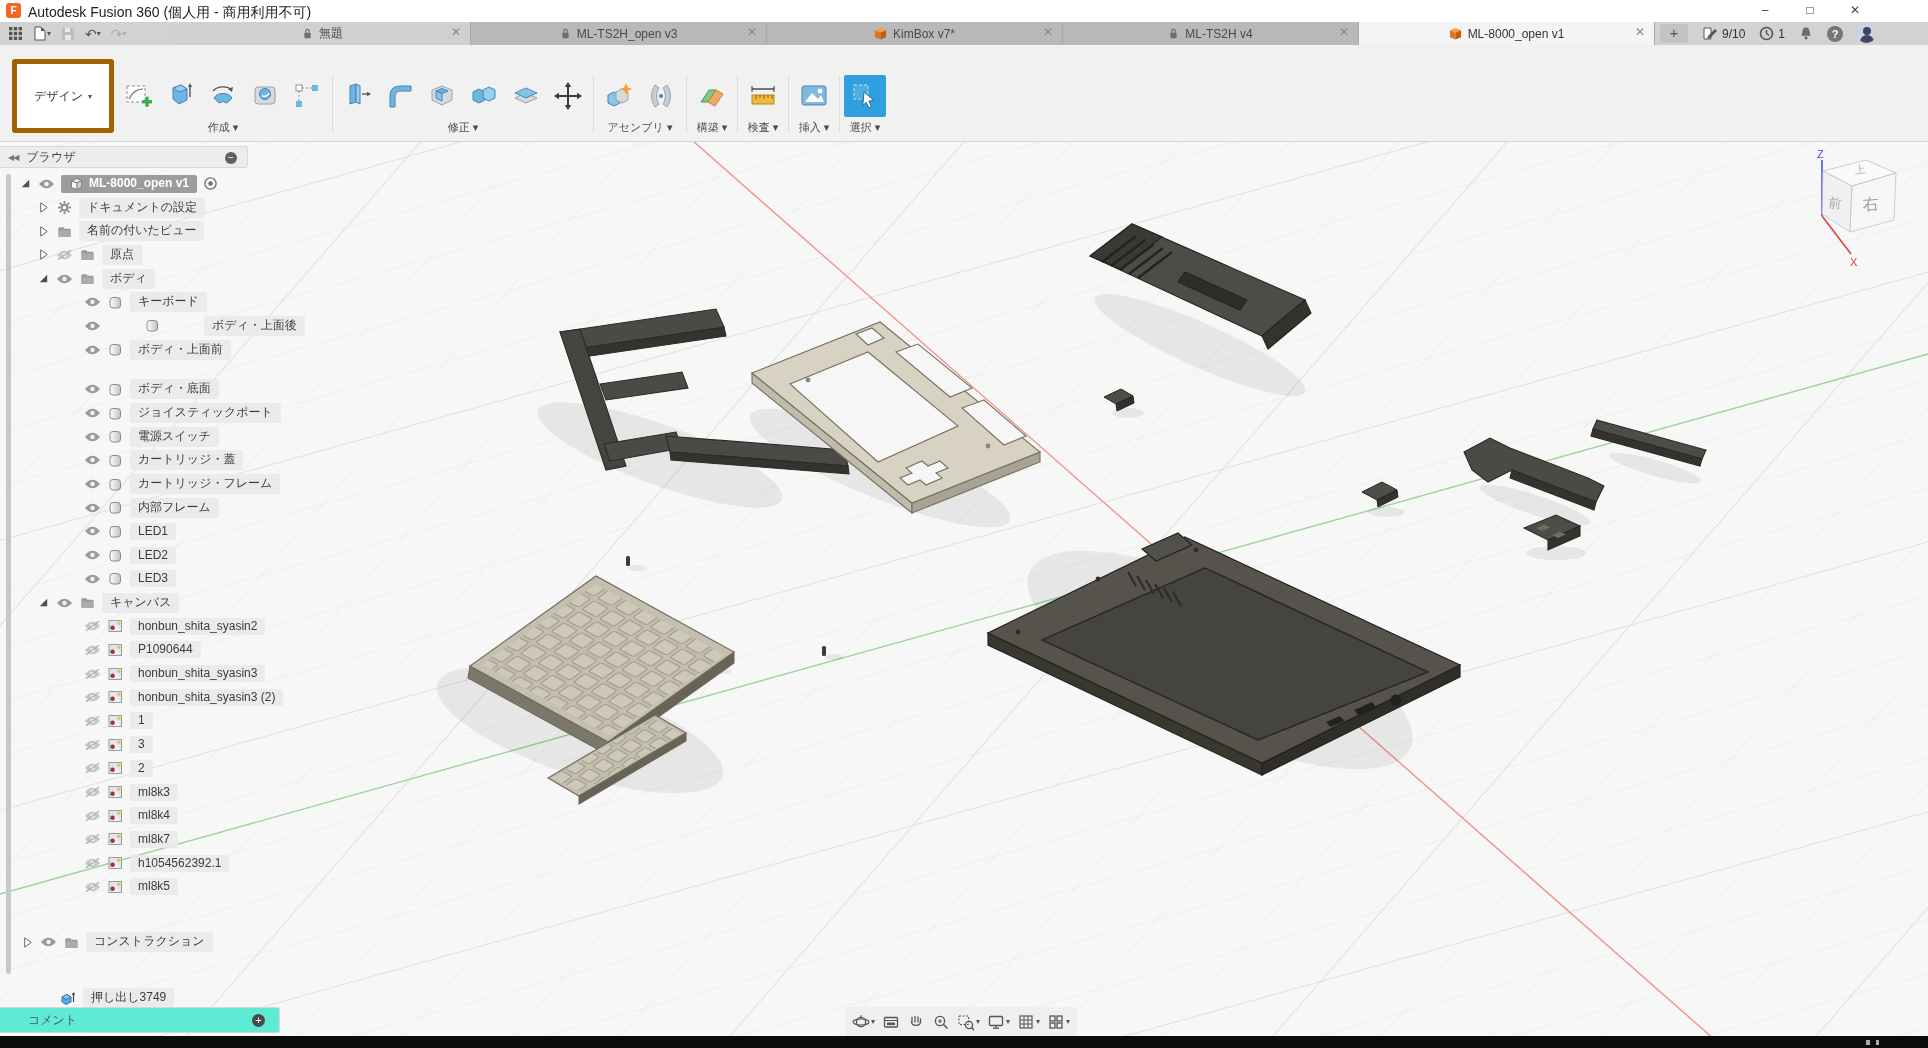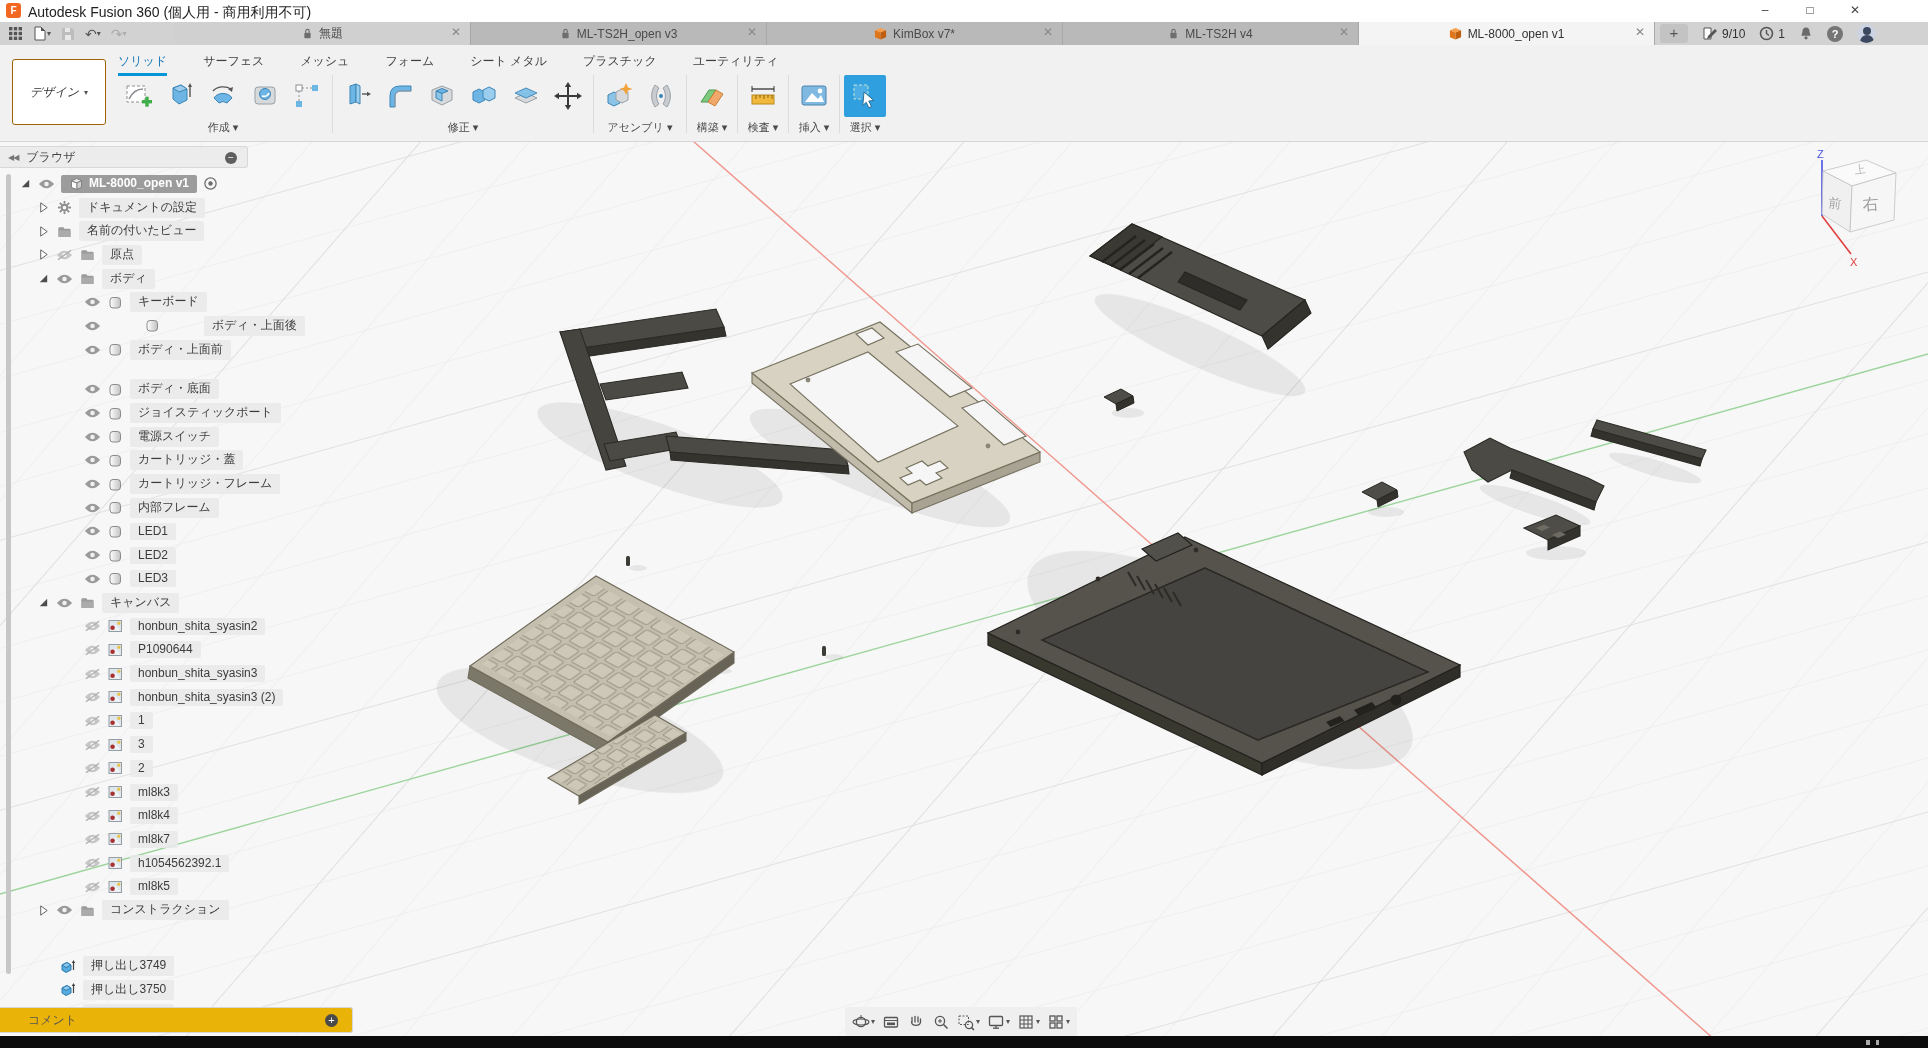--- a/index.html
+++ b/index.html
@@ -22,22 +22,22 @@
   .tab.active{background:#f4f4f4;color:#333;}
   .tab .close{position:absolute;right:9px;top:3px;font-size:12px;color:#888;}
   .tright{position:absolute;left:1660px;top:0;height:23px;display:flex;align-items:center;gap:14px;}
   .plusbtn{width:28px;height:19px;background:#c3c3c3;border-radius:3px;color:#555;font-size:15px;line-height:18px;text-align:center;}
   .badge{display:flex;align-items:center;gap:4px;font-size:12px;color:#333;}
   .avatar{width:19px;height:19px;border-radius:50%;background:#ccd3e2;overflow:hidden;position:relative;}
   .avatar i{position:absolute;left:5.5px;top:3px;width:8px;height:8px;border-radius:50%;background:#3c4760;}
   .avatar b{position:absolute;left:2.5px;top:11px;width:14px;height:10px;border-radius:7px 7px 0 0;background:#3c4760;}
   
   .toolbar{position:absolute;left:0;top:45px;width:1928px;height:96px;background:#f1f1f1;border-bottom:1px solid #d5d5d5;z-index:40;}
-  .wsbtn{position:absolute;left:12px;top:14px;width:92px;height:64px;background:#fff;border:1px solid #a16207;border-radius:3px;
-         font-size:12px;color:#333;display:flex;align-items:center;justify-content:center;gap:5px;font-style:italic;}
+  .wsbtn{position:absolute;left:12px;top:14px;width:92px;height:64px;background:#fff;border:5px solid #a16207;border-radius:3px;
+         font-size:12px;color:#333;display:flex;align-items:center;justify-content:center;gap:5px;}
   .rtabs{position:absolute;left:118px;top:8px;display:flex;gap:36px;font-size:12px;color:#3f3f3f;}
   .rtab{padding-bottom:3px;white-space:nowrap;}
   .rtab.on{color:#1274b8;border-bottom:3px solid #0696d7;}
   .groups{position:absolute;left:118px;top:30px;display:flex;align-items:flex-start;}
   .grp{display:flex;flex-direction:column;align-items:center;}
   .grow{display:flex;}
   .gcell{width:42px;height:42px;display:flex;align-items:center;justify-content:center;}
   .gcell.sel{background:#2f9fe0;border-radius:2px;}
   .glabel{font-size:11px;color:#4a4a4a;margin-top:3px;white-space:nowrap;}
   .gsep{width:1px;height:58px;background:#dcdcdc;margin:0 4px;}
@@ -51,21 +51,21 @@
   #tree{position:absolute;left:0;top:26px;width:250px;}
   .trow{display:flex;align-items:center;height:23.7px;}
   .trow .sl{display:flex;align-items:center;justify-content:center;flex:none;}
   .s-tri{width:14px;}.s-eye{width:18px;margin-left:5px;}.s-ico{width:18px;margin-left:5px;}
   .pill{margin-left:6px;padding:1px 8px 2px 8px;background:rgba(233,233,233,0.88);border-radius:2px;
         font-size:12px;color:#3c3c3c;white-space:nowrap;display:flex;align-items:center;gap:5px;}
   .pill.sel{background:#9c9c9c;color:#fff;font-weight:bold;}
   .radio{margin-left:6px;display:flex;align-items:center;}
   .vscroll{position:absolute;left:6px;top:174px;width:5px;height:800px;background:#c7c7c7;border-radius:3px;z-index:31;}
   
-  .commentbar{position:absolute;left:0;top:1007px;width:353px;height:26px;background:#eab308;border:1px solid #d6d6d6;border-left:none;
+  .commentbar{position:absolute;left:0;top:1007px;width:280px;height:26px;background:#5eead4;border:1px solid #d6d6d6;border-left:none;
               border-radius:0 3px 3px 0;box-sizing:border-box;z-index:30;display:flex;align-items:center;}
   .commentbar span{margin-left:28px;font-size:12px;color:#555;}
   .commentbar .add{position:absolute;right:14px;top:6px;width:13px;height:13px;border-radius:50%;background:#4a4a4a;color:#fff;
                    font-size:11px;line-height:12px;text-align:center;}
   .navbar{position:absolute;left:845px;top:1007px;width:232px;height:29px;background:rgba(238,238,238,0.95);border-radius:3px;
           display:flex;align-items:center;justify-content:center;gap:3px;z-index:30;}
   .nbtn{display:flex;align-items:center;gap:1px;padding:0 2px;}
   .caret{font-size:8px;color:#555;}
   .blackstrip{position:absolute;left:0;top:1036px;width:1928px;height:12px;background:#0c0c0c;z-index:45;}
   .speck{position:absolute;top:1040px;background:#ddd;opacity:.75;z-index:46;}
@@ -349,29 +349,20 @@
           <b></b>
         </span>
   </div>
 </div>
 
 <div class="toolbar">
   <div class="wsbtn">
     <span>デザイン</span>
         <span class="caret">▾</span>
   </div>
-  <div class="rtabs" id="ribbonTabs">
-        <span class="rtab on">ソリッド</span>
-        <span class="rtab">サーフェス</span>
-        <span class="rtab">メッシュ</span>
-        <span class="rtab">フォーム</span>
-        <span class="rtab">シート メタル</span>
-        <span class="rtab">プラスチック</span>
-        <span class="rtab">ユーティリティ</span>
-      </div>
 
   <div class="groups">
     <div class="grp">
       <div class="grow">
         <span class="gcell">
           <svg width="30" height="30" viewBox="0 0 30 30">
                 <rect x="3" y="5" width="18" height="16" fill="#fff" stroke="#8b8f93" stroke-dasharray="3,2"></rect>
                 <path d="M5,18 Q10,8 19,8" fill="none" stroke="#8b8f93" stroke-width="1.6"></path>
                 <rect x="18" y="19" width="10" height="3.4" fill="#3fae49"></rect>
                 <rect x="21.3" y="15.7" width="3.4" height="10" fill="#3fae49"></rect>
@@ -1058,21 +1049,21 @@
           <span class="sl s-ico">
             <svg width="15" height="14" viewBox="0 0 15 14">
               <rect x="1" y="1.5" width="12.5" height="11" fill="#dfe6ec" stroke="#959da5"></rect>
               <polygon points="2,11.5 7,5.5 12.5,11.5" fill="#f2f5f7"></polygon>
               <circle cx="10.8" cy="4.3" r="1.7" fill="#e9c44c"></circle>
               <circle cx="4.6" cy="8.8" r="2.3" fill="#a83232"></circle>
             </svg>
           </span>
           <span class="pill">ml8k5</span>
         </div>
-        <div class="trow" style="padding-left: 36px;">
+        <div class="trow" style="padding-left: 20px; margin-top: 32px;">
           <span class="sl s-tri">
             <svg width="13" height="13" viewBox="0 0 14 14">
               <polygon points="4,2 11,7 4,12" fill="#fdfdfd" stroke="#5a5a5a"></polygon>
             </svg>
           </span>
           <span class="sl s-eye">
             <svg width="17" height="12" viewBox="0 0 18 12">
               <path d="M1,6 Q9,-3 17,6 Q9,15 1,6 Z" fill="#9a9a9a"></path>
               <circle cx="9" cy="6" r="2.4" fill="#f1f1f1"></circle>
             </svg>

